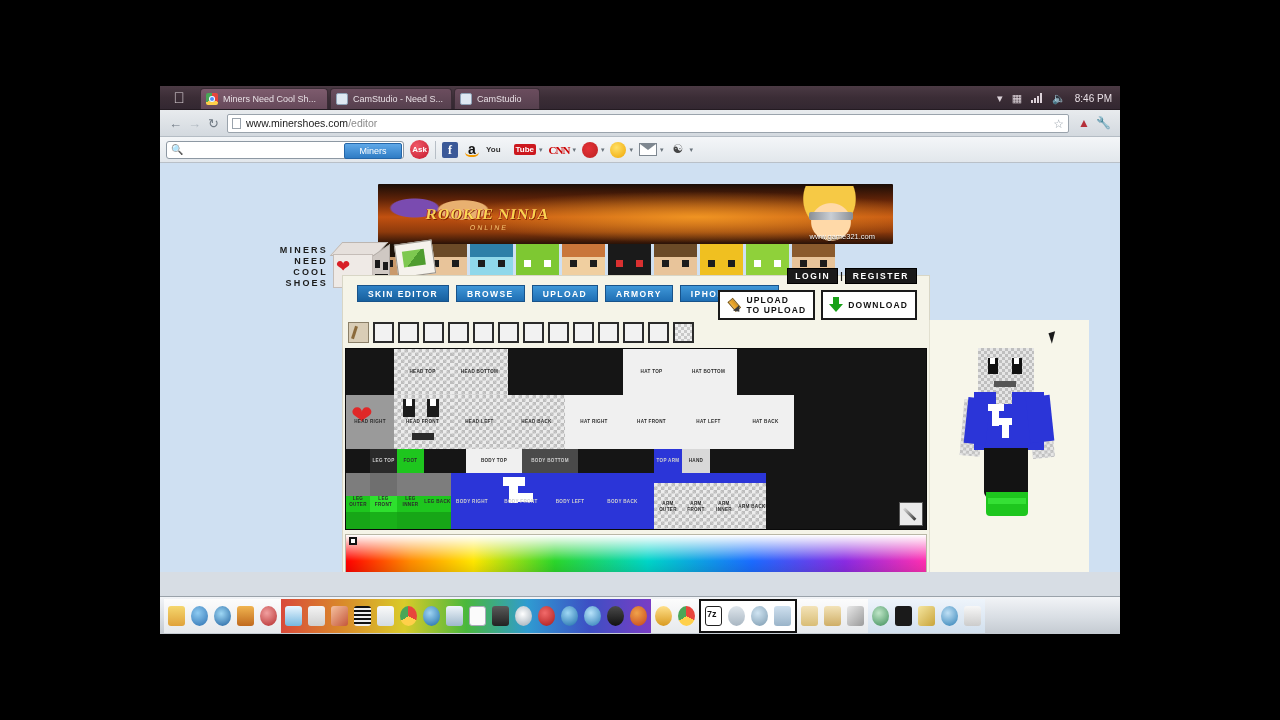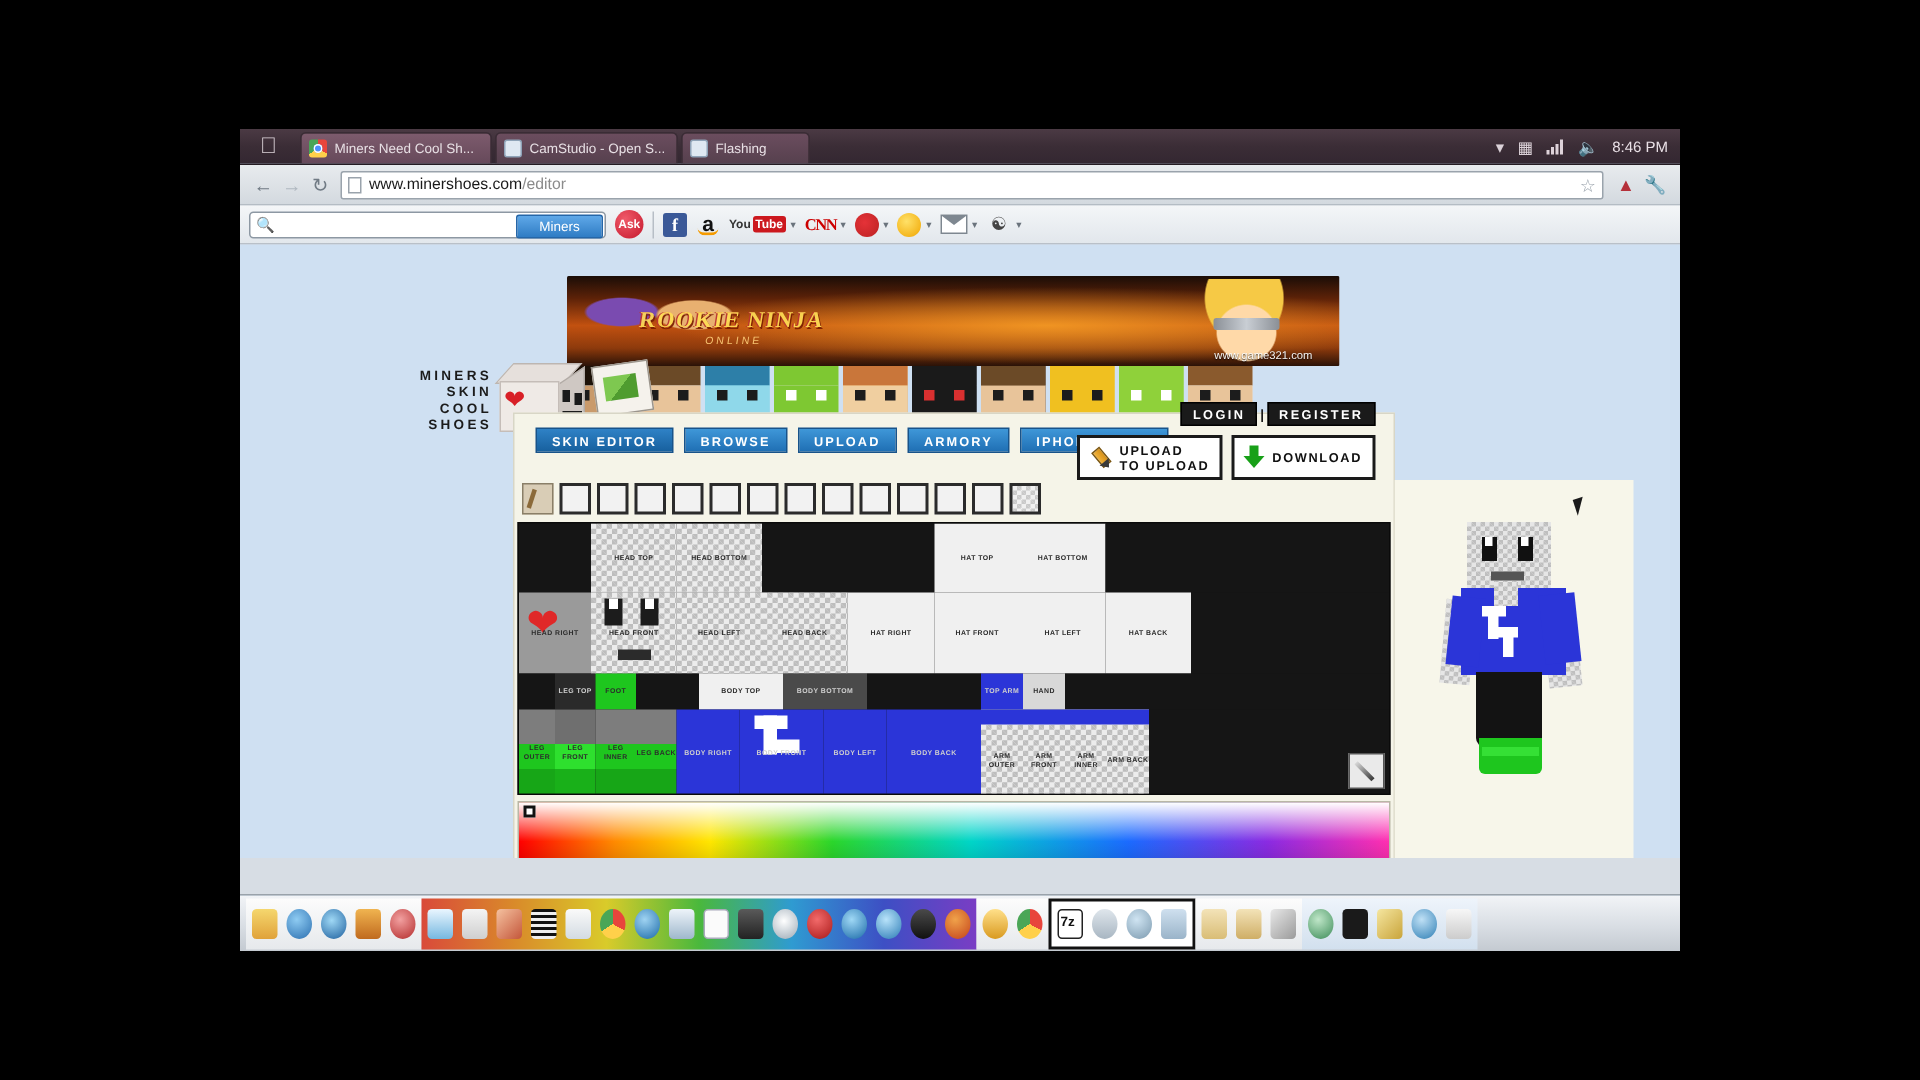--- a/index.html
+++ b/index.html
@@ -150,21 +150,21 @@
   .ask-link { display: flex; align-items: center; gap: 3px; }
   .ask-link .caret { font-size: 7px; color: #6a737c; }
   .ico-fb { width: 16px; height: 16px; background: #3b5998; color: #fff;
     font-size: 12px; font-weight: bold; text-align: center; line-height: 16px;
     font-family: "Liberation Serif", serif; border-radius: 2px; }
   .ico-amz { width: 16px; height: 16px; color: #111; font-size: 14px;
     font-weight: bold; text-align: center; line-height: 14px; position: relative; }
   .ico-amz::after{content:'';position:absolute;left:1px;bottom:1px;width:14px;height:3px;
     border-bottom:2px solid #f59b00;border-radius:0 0 8px 8px;}
   .ico-yt { display: flex; align-items: center; font-size: 8px; font-weight: bold; color: #333; }
-  .ico-yt b { background: #cc181e; color: #fff; padding: 1px 2px; border-radius: 2px; margin-left: 1px; }
+  .ico-yt b { background: #cc181e; color: #fff; padding: 1px 2px; border-radius: 2px; margin-left: 13px; }
   .ico-cnn { color: #cc0000; font-size: 11px; font-weight: bold; letter-spacing: -1px;
     font-family: "Liberation Serif", serif; }
   .ico-gen { width: 16px; height: 16px; border-radius: 50%; }
   .ico-ebay { background: radial-gradient(circle at 40% 40%, #e53238, #b22); }
   .ico-weather { background: radial-gradient(circle at 40% 35%, #ffe168, #f0a500); }
   .ico-mail { width: 18px; height: 13px; background: #fff; border: 1px solid #7e8790; position: relative; }
   .ico-mail::after { content: ''; position: absolute; left: 0; top: 0; width: 0; height: 0;
     border-left: 8px solid transparent; border-right: 8px solid transparent; border-top: 6px solid #7e8790; }
   .ico-at { width: 17px; height: 17px; color: #444; font-size: 12px; text-align: center; line-height: 17px; }
 
@@ -419,25 +419,25 @@
 
     <div class="macbar">
       <div class="apple-logo"></div>
 
       <div class="mactab active" style="left:40px;width:128px;">
         <span class="ficon fic-chrome"></span>
         <span>Miners Need Cool Sh...</span>
       </div>
       <div class="mactab" style="left:170px;width:122px;">
         <span class="ficon fic-doc"></span>
-        <span>CamStudio - Open S...</span>
+        <span>CamStudio - Need S...</span>
       </div>
       <div class="mactab" style="left:294px;width:86px;">
         <span class="ficon fic-doc"></span>
-        <span>Flashing</span>
+        <span>CamStudio</span>
       </div>
 
       <div class="tray">
         <span class="glyph">▾</span>
         <span class="glyph">▦</span>
         <span class="bars">
             <i></i>
             <i></i>
             <i></i>
             <i></i>
@@ -574,21 +574,21 @@
             <div class="hair" style="background:#8a5a2d;"></div>
               <div class="face" style="background:#e8c49a;"></div>
             <div class="eye l"></div>
               <div class="eye r"></div>
           </div>
         </div>
 
         <div class="logo">
           <div class="words">
             <div>MINERS</div>
-            <div>SKIN</div>
+            <div>NEED</div>
             <div>COOL</div>
             <div>SHOES</div>
           </div>
           <div class="cube">
             <div class="top"></div>
               <div class="side"></div>
               <div class="face"></div>
             <div class="heart">❤</div>
             <div class="eyeL"></div>
               <div class="eyeR"></div>

